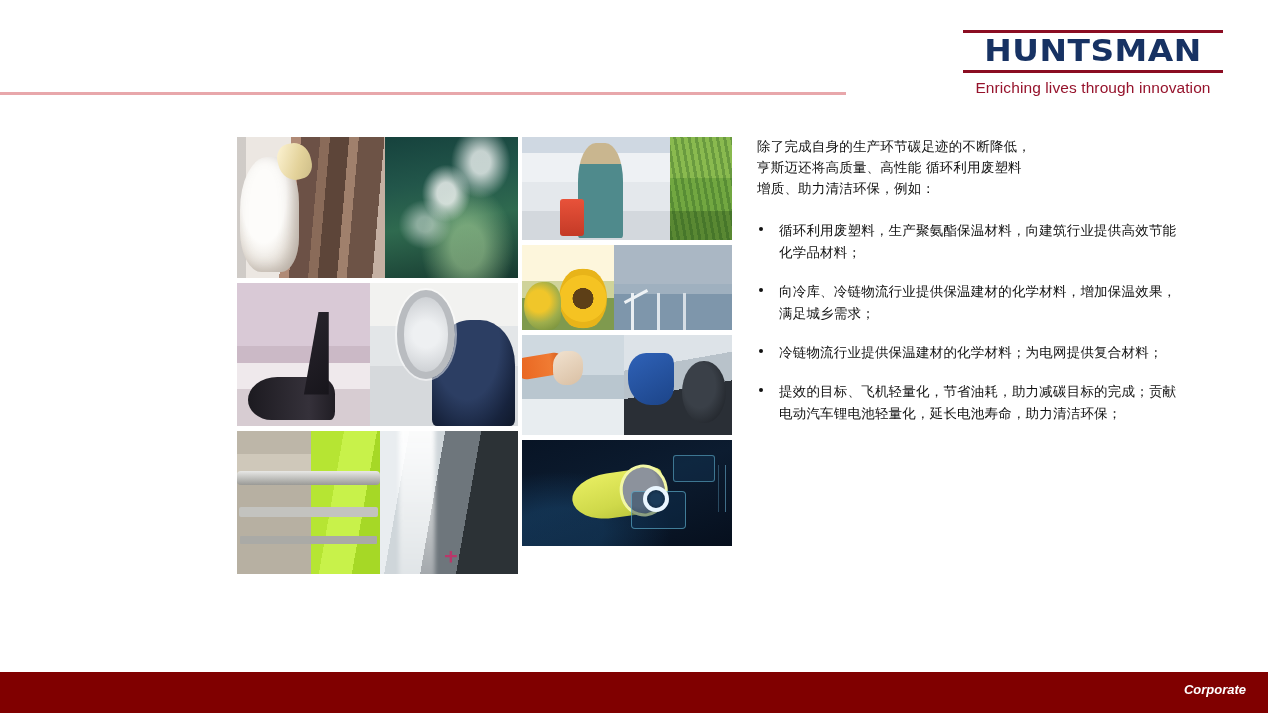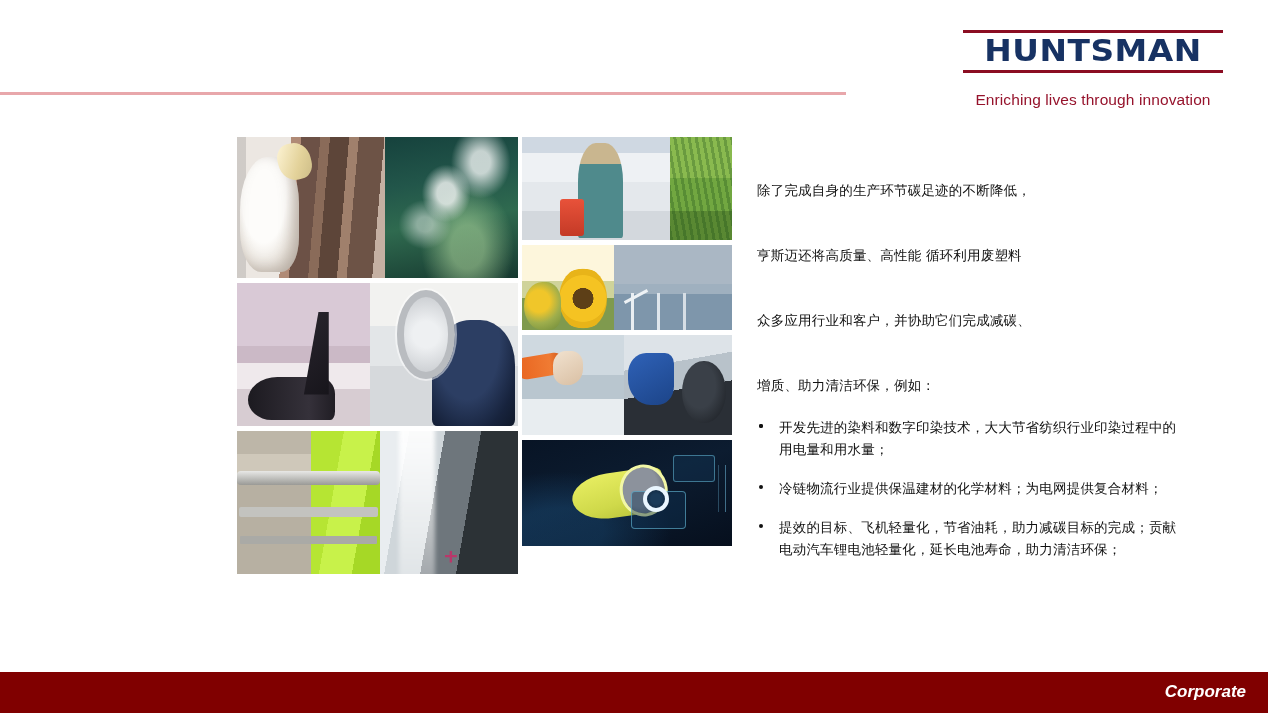--- a/index.html
+++ b/index.html
@@ -29,21 +29,21 @@
   .logo-bar { width:100%; height:3px; background:#8b0d22; }
   .logo-bar.top { margin-bottom:2px; }
   .logo-bar.bottom { margin-top:3px; }
   .logo-word {
     font-family:"DejaVu Sans","Liberation Sans",sans-serif;
     font-weight:800; font-size:31px; letter-spacing:0.5px;
     color:#173263; line-height:1.02;
     transform:scaleX(1.06); transform-origin:center;
   }
   .logo-tag {
-    margin-top:18px;
+    margin-top:6px;
     font-family:"Liberation Sans","DejaVu Sans",sans-serif;
     font-size:15.5px; color:#96132c; letter-spacing:0.1px;
   }
 
   
   .mosaic { position:absolute; left:237px; top:137px; }
   .col-left  { position:absolute; left:0px;   top:0px; width:281px; }
   .col-right { position:absolute; left:285px; top:0px; width:210px; }
   .tile-row { display:flex; gap:0px; margin-bottom:5px; overflow:hidden; }
   .tile { position:relative; overflow:hidden; }
@@ -263,40 +263,40 @@
     box-shadow:-7px 0 0 0 rgba(120,200,235,.3);
   }
 
   
   .textcol {
     position:absolute; left:757px; top:136px; width:420px;
     font-family:"DejaVu Serif","Liberation Serif",serif;
     color:#111111;
   }
   .intro { font-size:13.5px; line-height:21px; letter-spacing:.2px; }
-  .intro div { white-space:nowrap;margin-top:44px; }
+  .intro div { white-space:nowrap; }
   .bullets { margin-top:20px; }
   .bullet {
     position:relative; padding-left:22px; margin-bottom:17px;
     font-size:13.5px; line-height:22px; letter-spacing:.2px;
   }
   .bullet .dot {
     position:absolute; left:2px; top:8px;
     width:4px; height:4px; background:#111; border-radius:50%;
   }
 
   
   .footer {
     position:absolute; left:0; bottom:0; width:1268px; height:41px;
     background:#800000;
   }
   .footer-label {
     position:absolute; right:22px; top:10px;
     font-family:"Liberation Sans","DejaVu Sans",sans-serif;
-    font-style:italic; font-weight:700; font-size:17px; color:#ffffff;
+    font-style:italic; font-weight:700; font-size:13px; color:#ffffff;
   }
 </style>
 </head>
 <body>
 
 <div class="slide">
 
   <div class="title-rule"></div>
 
   <div class="logo">
@@ -348,31 +348,31 @@
         </div>
       </div>
     </div>
 
   </div>
 
   <div class="textcol">
     <div class="intro">
       <div>除了完成自身的生产环节碳足迹的不断降低，</div>
       <div>亨斯迈还将高质量、高性能 循环利用废塑料</div>
-      <div>众多应用行业和客户，并协助它们完成减碳、</div>
       <div>增质、助力清洁环保，例如：</div>
     </div>
 
     <div class="bullets">
       <div class="bullet">
         <span class="dot"></span>
+        <span>循环利用废塑料，生产聚氨酯保温材料，向建筑行业提供高效节能化学品材料；</span>
       </div>
       <div class="bullet">
         <span class="dot"></span>
-        <span>开发先进的染料和数字印染技术，大大节省纺织行业印染过程中的用电量和用水量；</span>
+        <span>向冷库、冷链物流行业提供保温建材的化学材料，增加保温效果，满足城乡需求；</span>
       </div>
       <div class="bullet">
         <span class="dot"></span>
         <span>冷链物流行业提供保温建材的化学材料；为电网提供复合材料；</span>
       </div>
       <div class="bullet">
         <span class="dot"></span>
         <span>提效的目标、飞机轻量化，节省油耗，助力减碳目标的完成；贡献电动汽车锂电池轻量化，延长电池寿命，助力清洁环保；</span>
       </div>
     </div>

